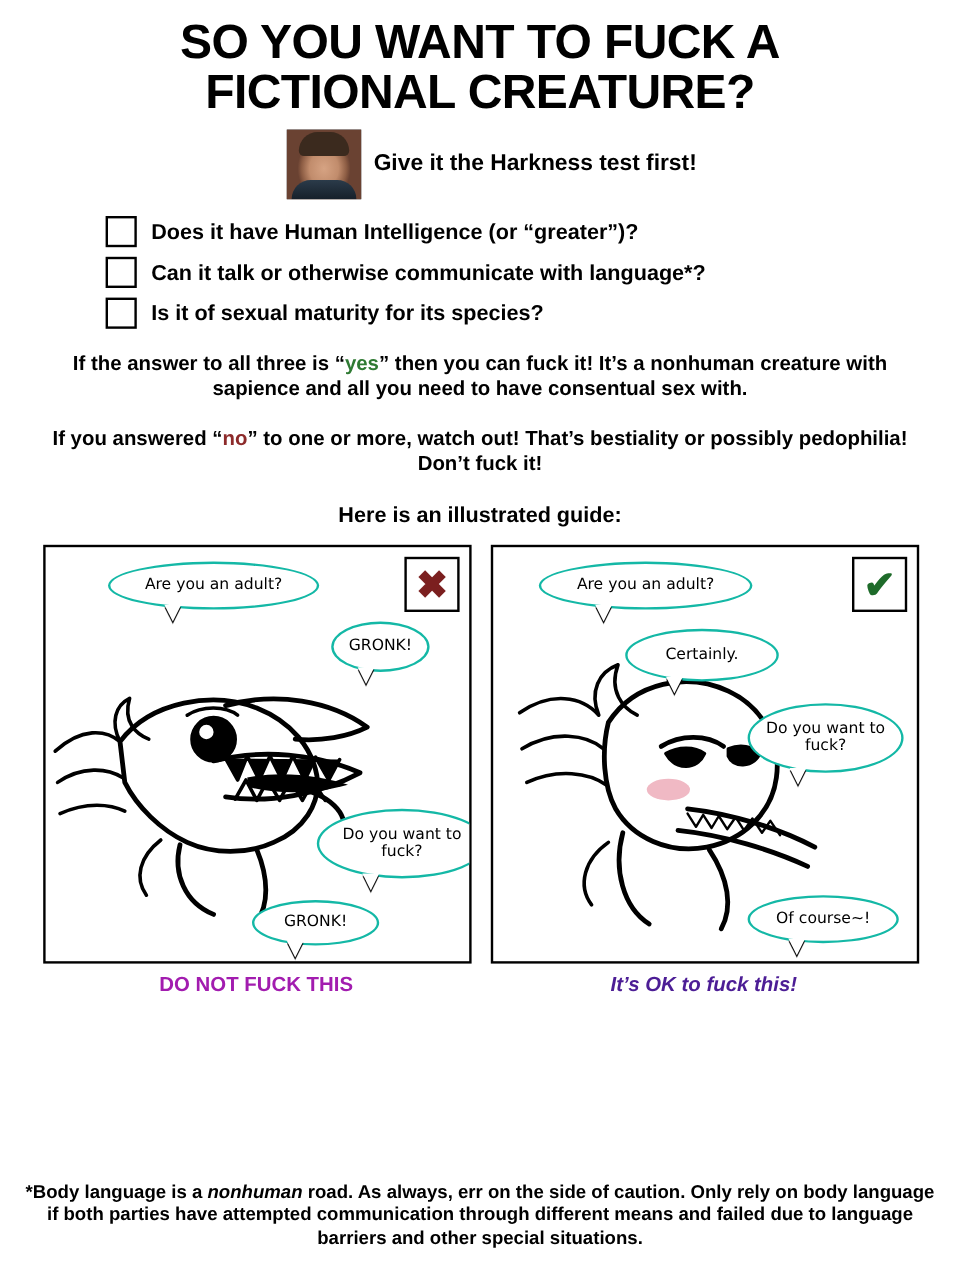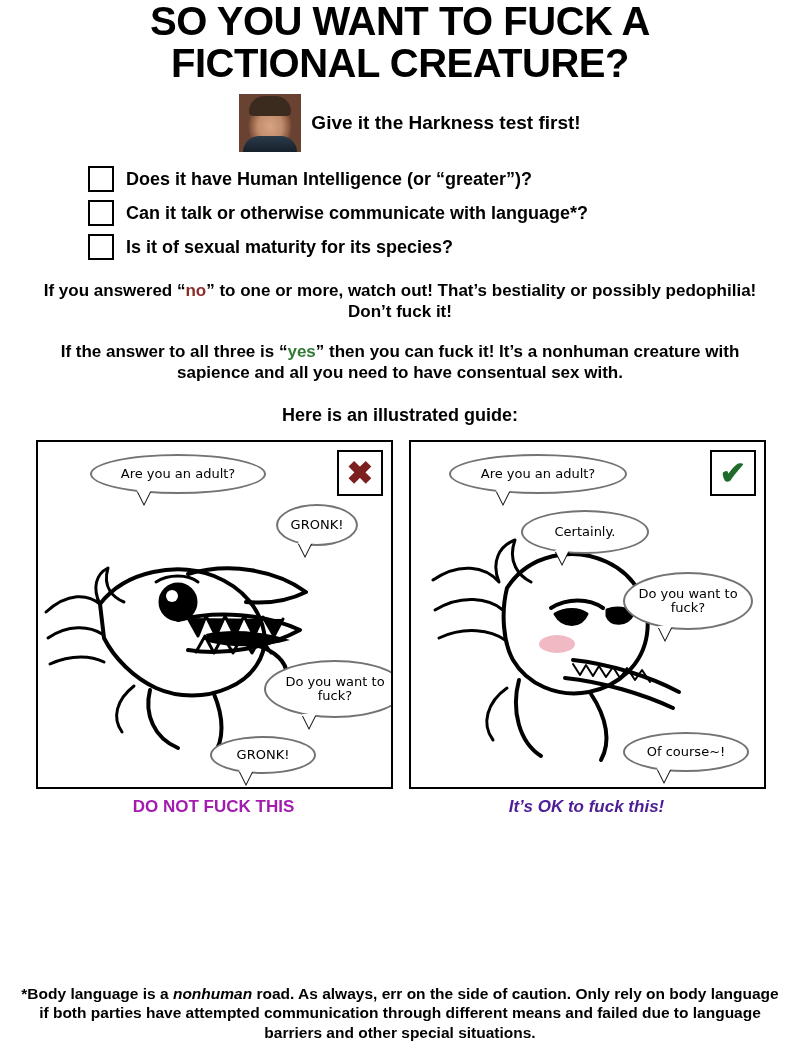--- a/index.html
+++ b/index.html
@@ -19,20 +19,21 @@
     width: 800px;
     height: 1060px;
     position: relative;
   }
   .title {
     text-align: center;
     font-size: 40px;
     font-weight: bold;
     letter-spacing: -0.5px;
     line-height: 1.05;
+    padding-top: 14px;
   }
   .title .line2 { display: block; }
 
   .harkness-row {
     display: flex;
     align-items: center;
     justify-content: center;
     margin-top: 10px;
     padding-left: 20px;
   }
@@ -145,21 +146,21 @@
     font-size: 32px;
     font-weight: bold;
     line-height: 1;
   }
   .mark-x { color: #7b1f1f; }
   .mark-check { color: #1e6b2a; }
 
   .bubble {
     position: absolute;
     background: #fff;
-    border: 2px solid #737373;
+    border: 2px solid #14b8a6;
     border-radius: 50%/50%;
     display: flex;
     align-items: center;
     justify-content: center;
     text-align: center;
     font-family: "DejaVu Sans", sans-serif;
     font-size: 13px;
     padding: 4px 8px;
     box-sizing: border-box;
     line-height: 1.1;
@@ -216,26 +217,26 @@
     <div class="check-row">
       <div class="checkbox"></div>
       <div class="check-label">Can it talk or otherwise communicate with language*?</div>
     </div>
     <div class="check-row">
       <div class="checkbox"></div>
       <div class="check-label">Is it of sexual maturity for its species?</div>
     </div>
   </div>
 
+  <div class="para">
+    <span>If the answer to all three is “</span><span class="yes">yes</span><span>” then you can fuck it!  It’s a nonhuman creature with sapience and all you need to have consentual sex with.</span>
+  </div>
+
   <div class="para second">
     <span>If you answered “</span><span class="no">no</span><span>” to one or more, watch out!  That’s bestiality or possibly pedophilia!  Don’t fuck it!</span>
-  </div>
-
-  <div class="para">
-    <span>If the answer to all three is “</span><span class="yes">yes</span><span>” then you can fuck it!  It’s a nonhuman creature with sapience and all you need to have consentual sex with.</span>
   </div>
 
   <div class="guide-lead">Here is an illustrated guide:</div>
 
   <div class="panels">
 
     <div class="panel-wrap">
       <div class="panel">
 
         <div class="mark mark-x">✖</div>

